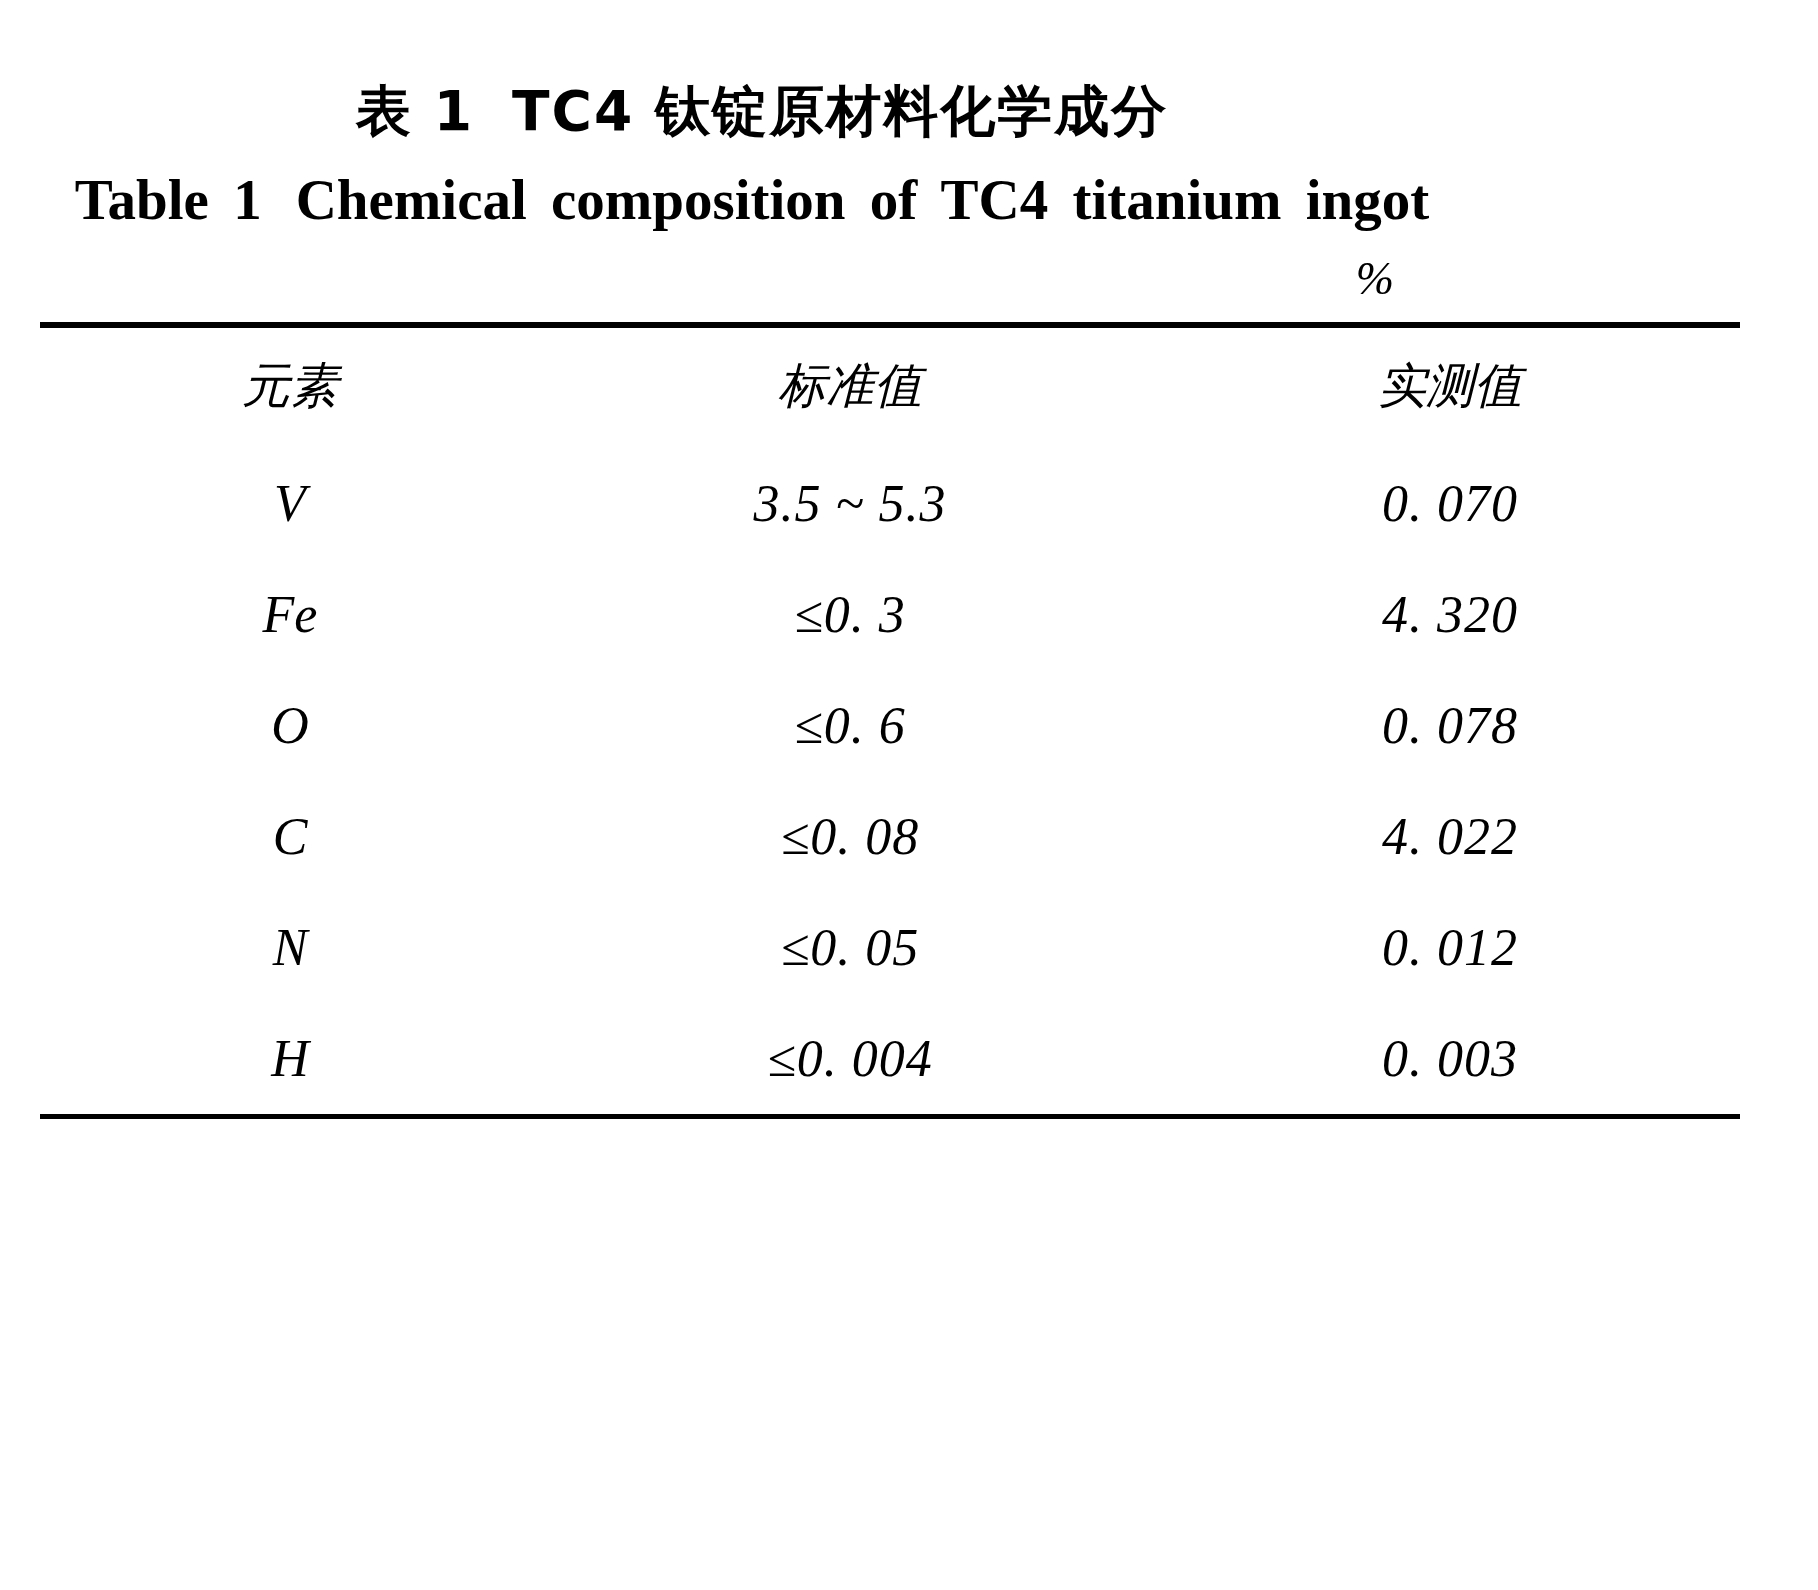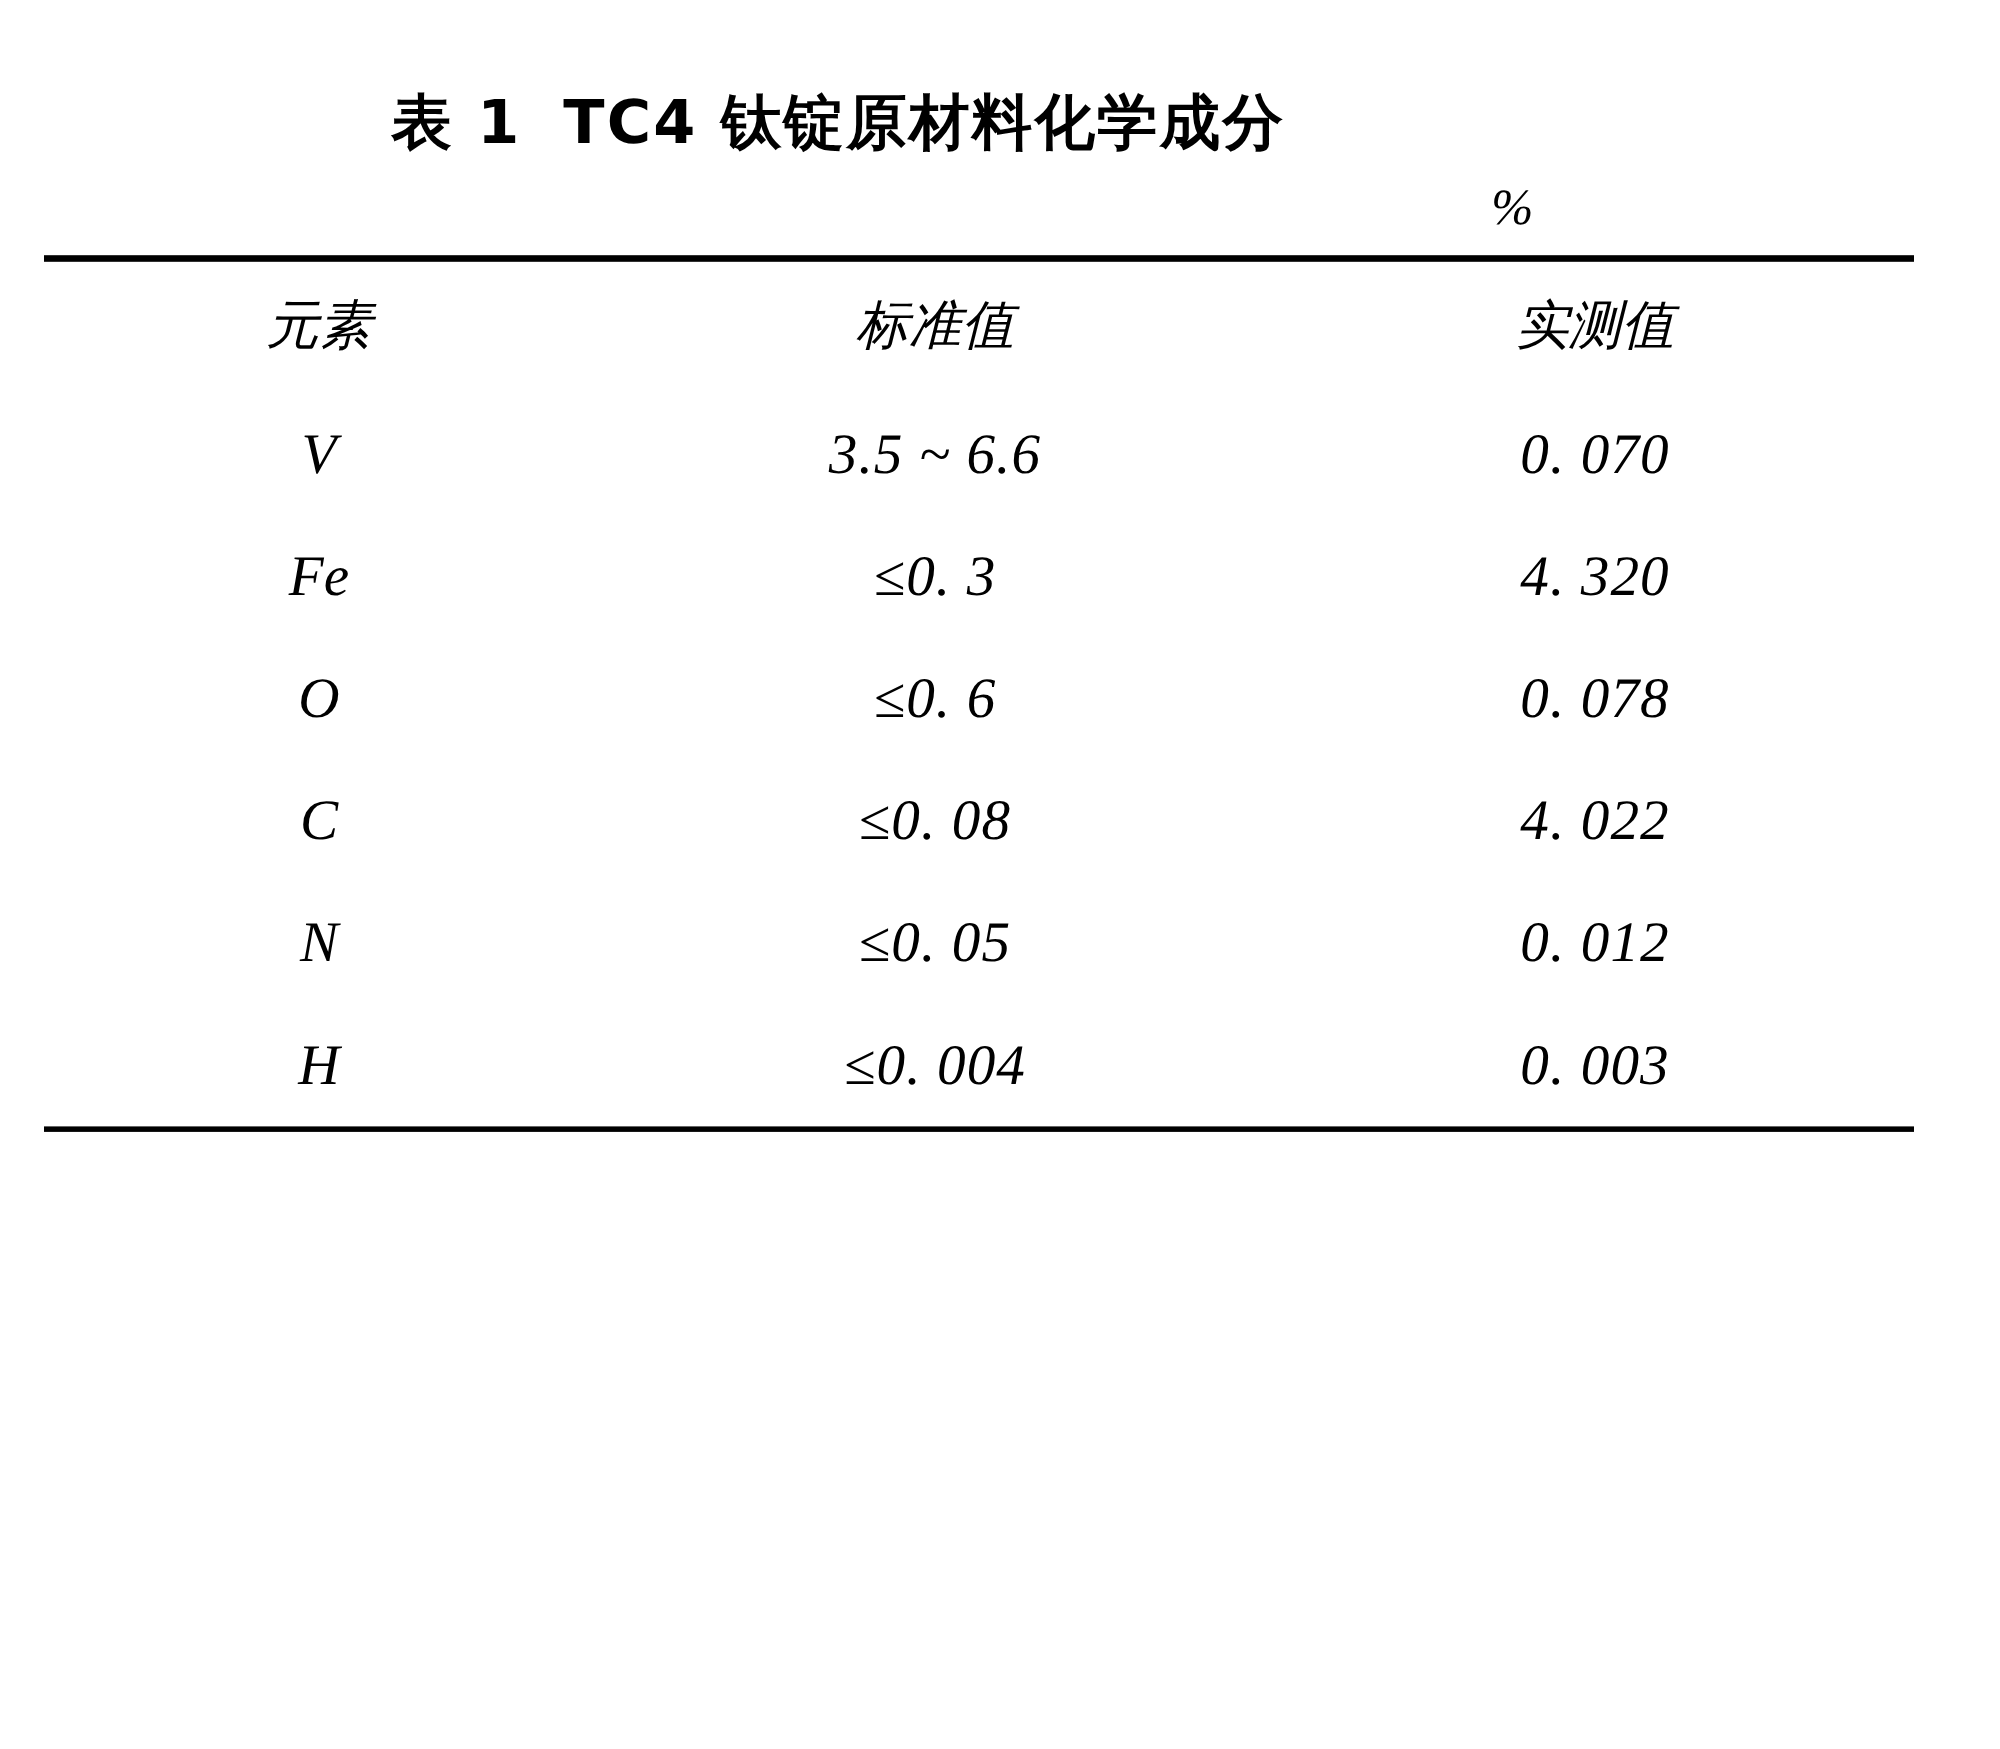--- a/index.html
+++ b/index.html
@@ -95,20 +95,23 @@
 </style>
 </head>
 <body>
 
 <div class="page">
 
   <div class="title-cn">
     <span>表 1</span><span class="gap"></span><span>TC4 钛锭原材料化学成分</span>
   </div>
 
+  <div class="title-en">
+    <span>Table 1</span><span class="gap"></span><span>Chemical composition of TC4 titanium ingot</span>
+  </div>
 
   <div class="unit-row">
     <span>%</span>
   </div>
 
   <table class="data">
     <colgroup>
       <col class="col-el">
       <col class="col-std">
       <col class="col-meas">
@@ -116,21 +119,21 @@
     <thead>
       <tr class="rule-top">
         <th class="rule-top">元素</th>
         <th class="rule-top">标准值</th>
         <th class="rule-top">实测值</th>
       </tr>
     </thead>
     <tbody>
       <tr>
         <td>V</td>
-        <td class="spaced">3.5 ~ 6.6</td>
+        <td class="spaced">3.5 ~ 5.3</td>
         <td class="spaced">0. 070</td>
       </tr>
       <tr>
         <td>Fe</td>
         <td class="spaced">≤0. 3</td>
         <td class="spaced">4. 320</td>
       </tr>
       <tr>
         <td>O</td>
         <td class="spaced">≤0. 6</td>

